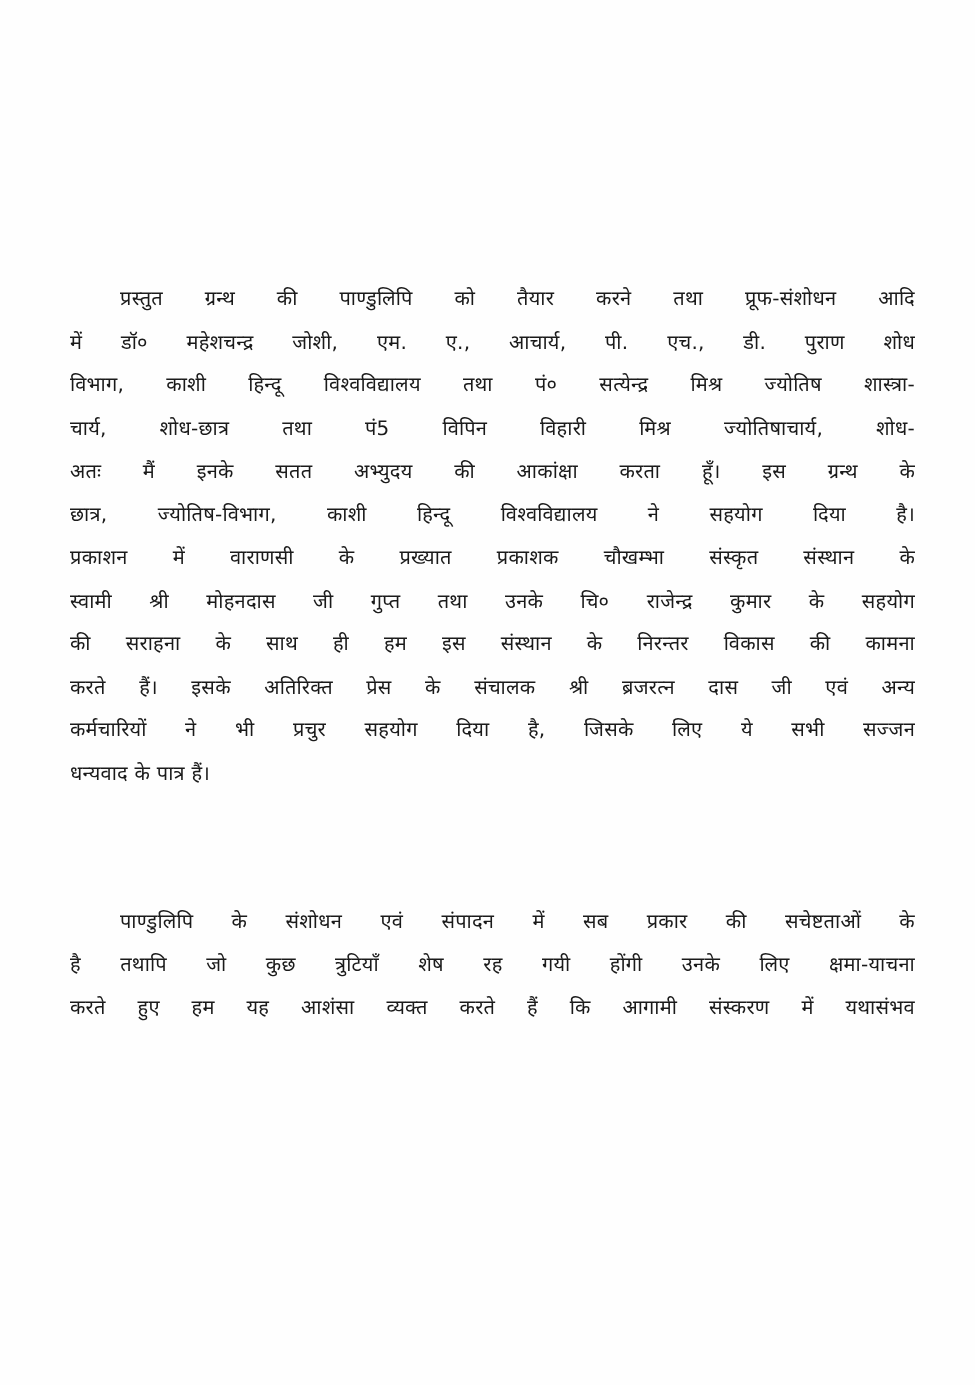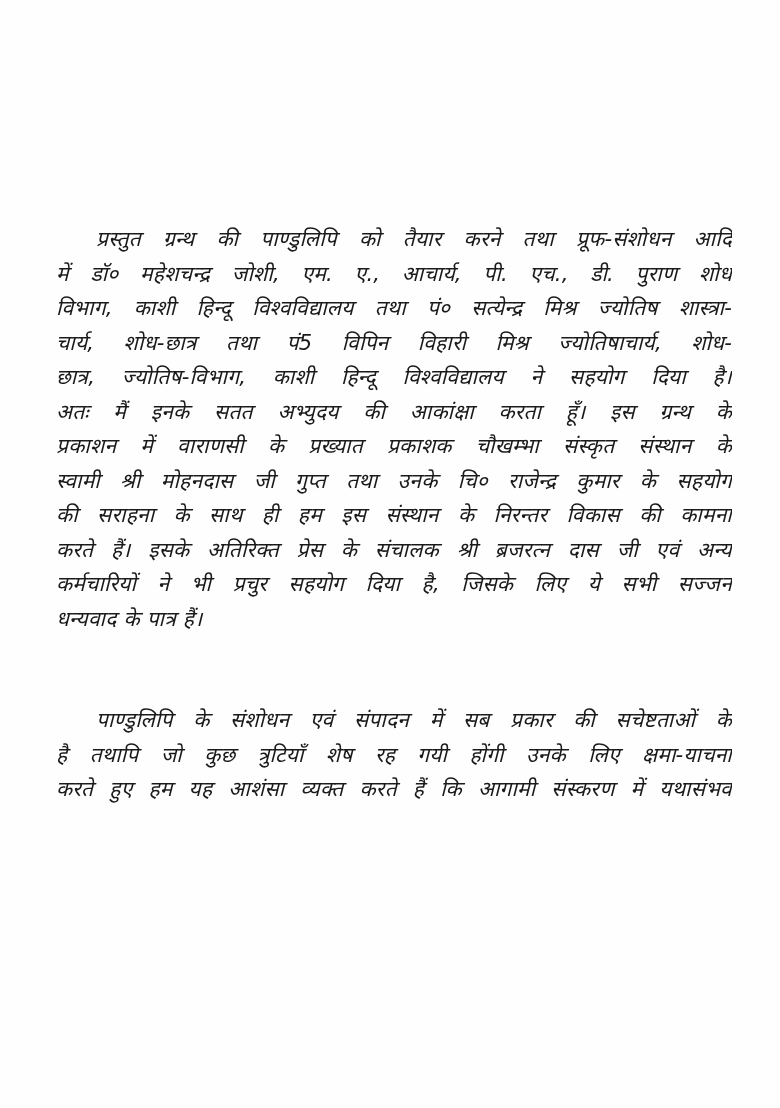--- a/index.html
+++ b/index.html
@@ -20,54 +20,53 @@
       width: 780px;
       height: 1108px;
       background: #fefefe;
     }
     .text-block {
       position: absolute;
       left: 56px;
       width: 676px;
       color: #1a1a1a;
       font-family: "DejaVu Sans", sans-serif;
-      font-size: 21px;
-      font-style: italic;
+      font-size: 16px;
     }
     .line {
       display: block;
       height: 34.5px;
       line-height: 34.5px;
       white-space: nowrap;
       text-align: justify;
       text-align-last: justify;
       overflow: hidden;
       letter-spacing: 0.2px;
     }
     .line.last {
       text-align-last: left;
     }
     .line.indent {
       padding-left: 40px;
     }
     #para1 { top: 222px; }
-    #para2 { top: 703px; }
+    #para2 { top: 720px; }
   </style>
 </head>
 <body>
 
 <div class="page">
 
   <div class="text-block" id="para1">
     <span class="line indent">प्रस्तुत ग्रन्थ की पाण्डुलिपि को तैयार करने तथा प्रूफ-संशोधन आदि</span>
     <span class="line">में डॉ० महेशचन्द्र जोशी, एम. ए., आचार्य, पी. एच., डी. पुराण शोध</span>
     <span class="line">विभाग, काशी हिन्दू विश्वविद्यालय तथा पं० सत्येन्द्र मिश्र ज्योतिष शास्त्रा-</span>
     <span class="line">चार्य, शोध-छात्र तथा पं5 विपिन विहारी मिश्र ज्योतिषाचार्य, शोध-</span>
+    <span class="line">अतः मैं इनके सतत अभ्युदय की आकांक्षा करता हूँ। इस ग्रन्थ के</span>
     <span class="line">छात्र, ज्योतिष-विभाग, काशी हिन्दू विश्वविद्यालय ने सहयोग दिया है।</span>
-    <span class="line">अतः मैं इनके सतत अभ्युदय की आकांक्षा करता हूँ। इस ग्रन्थ के</span>
     <span class="line">प्रकाशन में वाराणसी के प्रख्यात प्रकाशक चौखम्भा संस्कृत संस्थान के</span>
     <span class="line">स्वामी श्री मोहनदास जी गुप्त तथा उनके चि० राजेन्द्र कुमार के सहयोग</span>
     <span class="line">की सराहना के साथ ही हम इस संस्थान के निरन्तर विकास की कामना</span>
     <span class="line">करते हैं। इसके अतिरिक्त प्रेस के संचालक श्री ब्रजरत्न दास जी एवं अन्य</span>
     <span class="line">कर्मचारियों ने भी प्रचुर सहयोग दिया है, जिसके लिए ये सभी सज्जन</span>
     <span class="line last">धन्यवाद के पात्र हैं।</span>
   </div>
 
   <div class="text-block" id="para2">
     <span class="line indent">पाण्डुलिपि के संशोधन एवं संपादन में सब प्रकार की सचेष्टताओं के</span>

